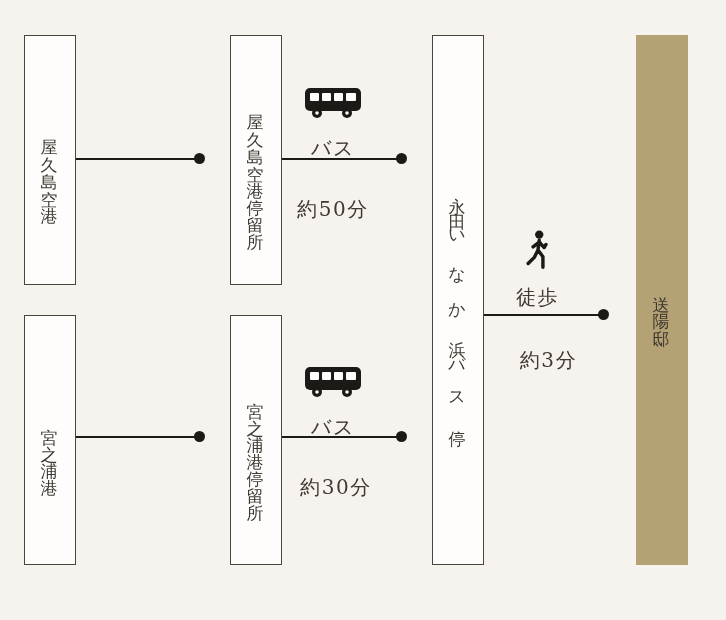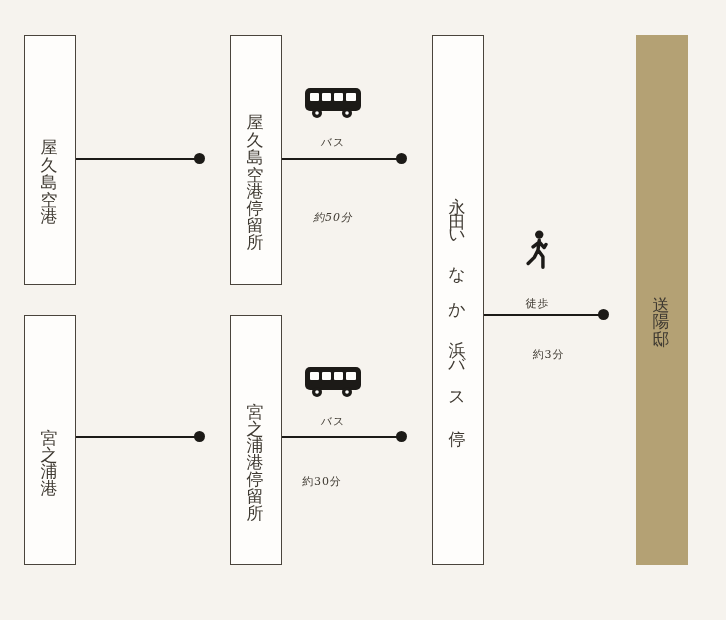--- a/index.html
+++ b/index.html
@@ -51,21 +51,21 @@
   .dot {
     position: absolute;
     width: 11px;
     height: 11px;
     border-radius: 50%;
     background: var(--line);
   }
   .mode-label, .duration-label {
     position: absolute;
     color: var(--text);
-    font-size: 11px;
+    font-size: 20px;
     text-align: center;
     letter-spacing: 0.08em;
     white-space: nowrap;
   }
   .icon-wrap {
     position: absolute;
     display: flex;
     align-items: center;
     justify-content: center;
   }
@@ -112,47 +112,47 @@
       <rect x="19" y="10" width="9" height="8" rx="1" fill="#fefdfb"></rect>
       <rect x="31" y="10" width="9" height="8" rx="1" fill="#fefdfb"></rect>
       <rect x="43" y="10" width="10" height="8" rx="1" fill="#fefdfb"></rect>
       <circle cx="14" cy="30" r="5" fill="#1c1a17"></circle>
       <circle cx="44" cy="30" r="5" fill="#1c1a17"></circle>
       <circle cx="14" cy="30" r="1.8" fill="#fefdfb"></circle>
       <circle cx="44" cy="30" r="1.8" fill="#fefdfb"></circle>
     </svg>
   </div>
   <div class="mode-label" style="left:303px; top:135px; width:60px;">バス</div>
-  <div class="duration-label" style="left:293px; top:210px; width:80px;font-style:italic;">約50分</div>
+  <div class="duration-label" style="left:293px; top:196px; width:80px;">約50分</div>
 
   <div class="hline" style="left:76px; top:436px; width:123px;"></div>
   <div class="dot" style="left:194px; top:431px;"></div>
 
   <div class="hline" style="left:282px; top:436px; width:119px;"></div>
   <div class="dot" style="left:396px; top:431px;"></div>
   <div class="icon-wrap" style="left:303px; top:362px; width:60px; height:40px;">
     <svg viewBox="0 0 60 40" width="60" height="40" aria-hidden="true">
       <rect x="2" y="5" width="56" height="23" rx="5" fill="#1c1a17"></rect>
       <rect x="7" y="10" width="9" height="8" rx="1" fill="#fefdfb"></rect>
       <rect x="19" y="10" width="9" height="8" rx="1" fill="#fefdfb"></rect>
       <rect x="31" y="10" width="9" height="8" rx="1" fill="#fefdfb"></rect>
       <rect x="43" y="10" width="10" height="8" rx="1" fill="#fefdfb"></rect>
       <circle cx="14" cy="30" r="5" fill="#1c1a17"></circle>
       <circle cx="44" cy="30" r="5" fill="#1c1a17"></circle>
       <circle cx="14" cy="30" r="1.8" fill="#fefdfb"></circle>
       <circle cx="44" cy="30" r="1.8" fill="#fefdfb"></circle>
     </svg>
   </div>
   <div class="mode-label" style="left:303px; top:414px; width:60px;">バス</div>
-  <div class="duration-label" style="left:282px; top:474px; width:80px;">約30分</div>
+  <div class="duration-label" style="left:296px; top:474px; width:80px;">約30分</div>
 
   <div class="hline" style="left:484px; top:314px; width:120px;"></div>
   <div class="dot" style="left:598px; top:309px;"></div>
   <div class="icon-wrap" style="left:522px; top:226px; width:32px; height:48px;">
     <svg viewBox="0 0 26 34" width="32" height="48" aria-hidden="true">
       <circle cx="14" cy="4.5" r="3.4" fill="#1c1a17"></circle>
       <path d="M14 9 L13 17 M14 10.5 L9 14.5 M14 10.5 L18 15 L19.5 12.5 M13 17 L17 22.5 L17 31 M13 17 L10 23 L5 28" stroke="#1c1a17" stroke-width="2.8" fill="none" stroke-linecap="round" stroke-linejoin="round"></path>
     </svg>
   </div>
-  <div class="mode-label" style="left:510px; top:296px; width:55px;font-family:Liberation Mono, monospace;">徒歩</div>
+  <div class="mode-label" style="left:510px; top:284px; width:55px;font-family:Liberation Mono, monospace;">徒歩</div>
   <div class="duration-label" style="left:516px; top:347px; width:65px;">約3分</div>
 
 </div>
 
 </body></html>

